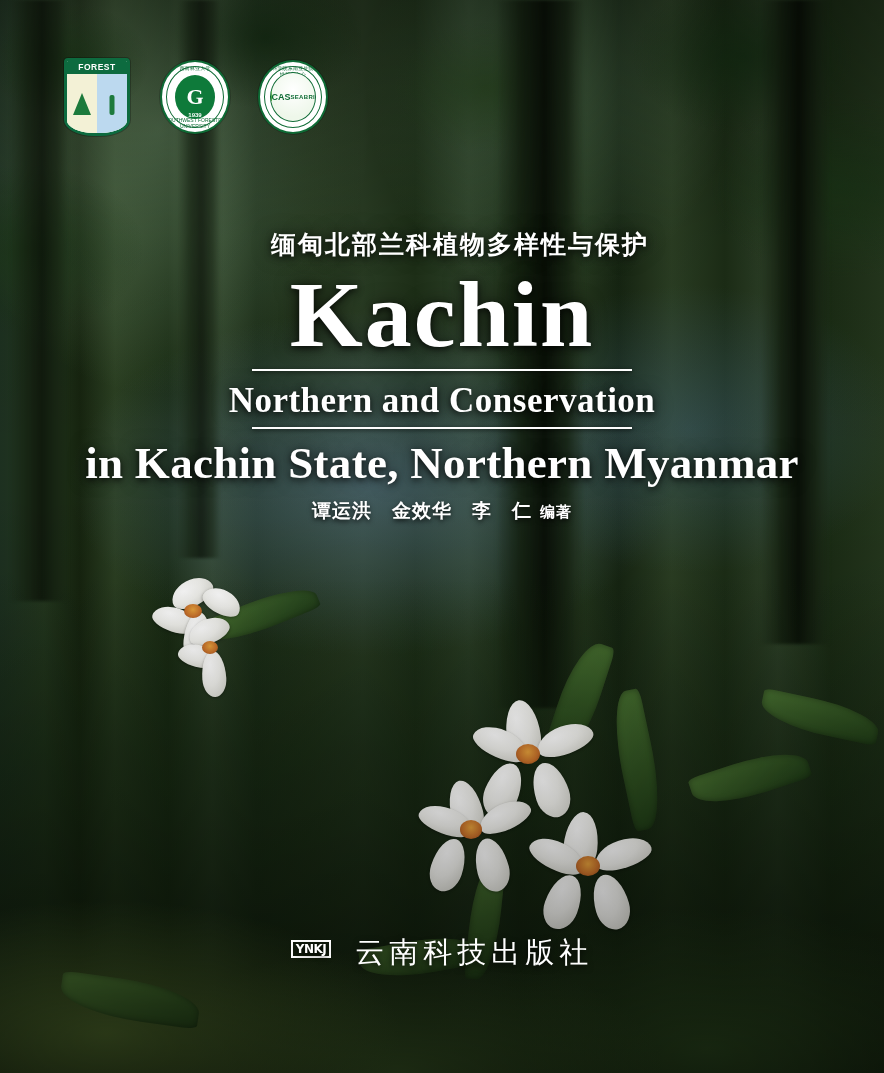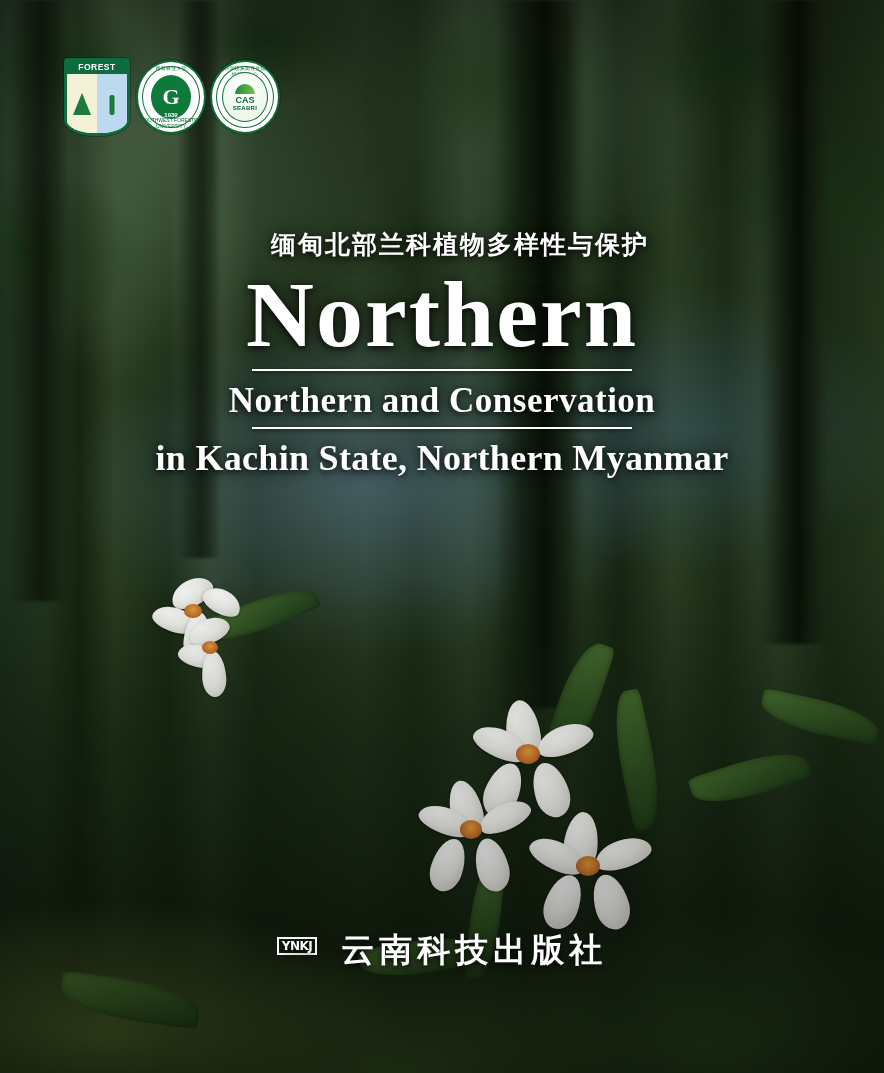--- a/index.html
+++ b/index.html
@@ -97,21 +97,21 @@
     border-radius: 50%;
   }
 
   
   .logos {
     position: absolute;
     top: 62px;
     left: 62px;
     display: flex;
     align-items: center;
-    gap: 4px;
+    gap: 28px;
     z-index: 6;
   }
   .logo {
     position: relative;
     width: 70px;
     height: 70px;
     display: flex;
     align-items: center;
     justify-content: center;
   }
@@ -187,21 +187,21 @@
     text-align: center; font-size: 5px; color: #0e6b35;
   }
   .logo-circle .year {
     position: absolute; left: 0; right: 0; bottom: 14px;
     text-align: center; font-size: 6px; color: #ffffff; font-weight: 700;
   }
   .cas-inner {
     position: absolute; inset: 10px; border-radius: 50%;
     background: radial-gradient(circle at 50% 35%, #ffffff 0%, #eef7ea 70%);
     border: 1px solid #0e6b35;
-    display: flex; flex-direction: column; align-items: center; justify-content: center;
+    display: flex; flex-direction: row; align-items: center; justify-content: center;
   }
   .cas-title { font-size: 9px; font-weight: 700; color: #0e6b35; line-height: 1; }
   .cas-sub { font-size: 6px; font-weight: 700; color: #0e6b35; letter-spacing: .3px; }
   .cas-leaf {
     width: 20px; height: 10px;
     background: linear-gradient(90deg,#1f8a3f,#79c04b);
     border-radius: 50% 50% 50% 50% / 100% 100% 0 0;
     margin-bottom: 2px;
   }
 
@@ -248,21 +248,21 @@
   }
   .rule2 {
     width: 380px;
     height: 2px;
     background: #ffffff;
     margin: 6px auto 8px;
     box-shadow: 0 1px 4px rgba(0,0,0,.7);
   }
   .sub-title2 {
     font-family: "Liberation Serif", serif;
-    font-size: 36px;
+    font-size: 45px;
     font-weight: 700;
     letter-spacing: .3px;
     margin: 0;
   }
 
   
   .authors {
     position: absolute;
     top: 492px;
     left: 0; right: 0;
@@ -295,22 +295,22 @@
     font-family: "DejaVu Sans", sans-serif;
     font-size: 12px;
     font-weight: 700;
     border: 2px solid #fff;
     padding: 1px 3px;
     line-height: 1;
     letter-spacing: -.5px;
   }
   .pub-cn {
     font-family: "DejaVu Sans", sans-serif;
-    font-size: 33px;
-    font-weight: 700;
+    font-size: 29px;
+    font-weight: 400;
     letter-spacing: 5px;
     margin-top: 9px;
   }
   .pub-en {
     margin-top: 6px;
     font-family: "Liberation Sans", sans-serif;
     font-size: 11.5px;
     font-weight: 700;
     letter-spacing: .6px;
   }
@@ -415,28 +415,31 @@
           <div class="cas-title">CAS</div>
           <div class="cas-sub">SEABRI</div>
         </div>
       </div>
     </div>
 
   </div>
 
   <div class="title-block">
     <div class="cn-title">缅甸北部兰科植物多样性与保护</div>
-    <div class="main-title">Northern</div>
+    <div class="main-title">Kachin</div>
     <div class="rule"></div>
     <div class="sub-title">Northern and Conservation</div>
     <div class="rule2"></div>
     <div class="sub-title2">in Kachin State, Northern Myanmar</div>
   </div>
 
   <div class="authors">
+    <div class="line2">
+      <span>谭运洪　金效华　李　仁</span><span class="byline">编著</span>
+    </div>
   </div>
 
   <div class="publisher">
     <div class="pub-row">
       <span class="pub-mark">YNKJ</span>
       <span class="pub-cn">云南科技出版社</span>
     </div>
   </div>
 
 </div>

